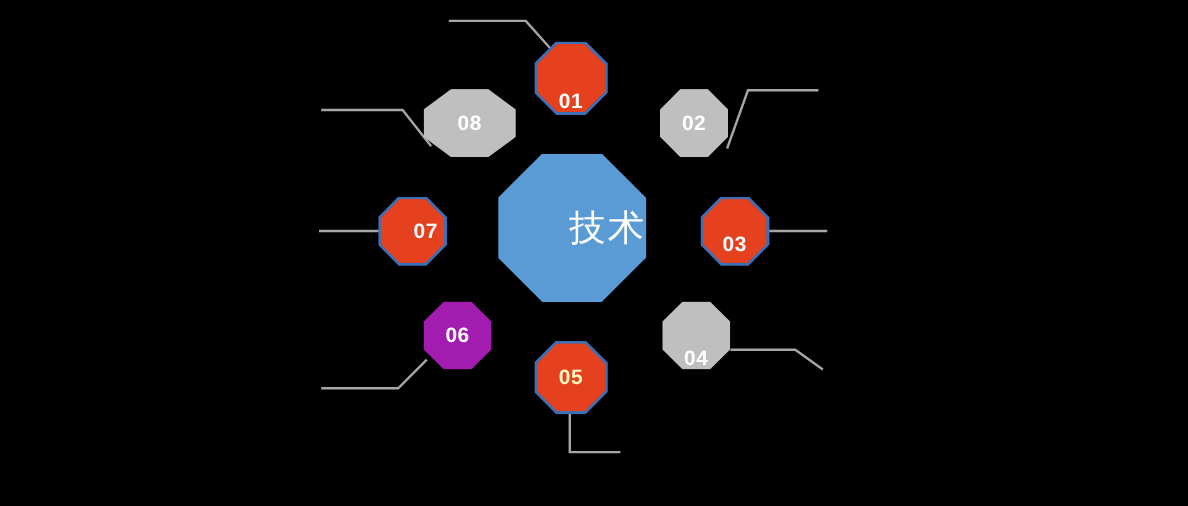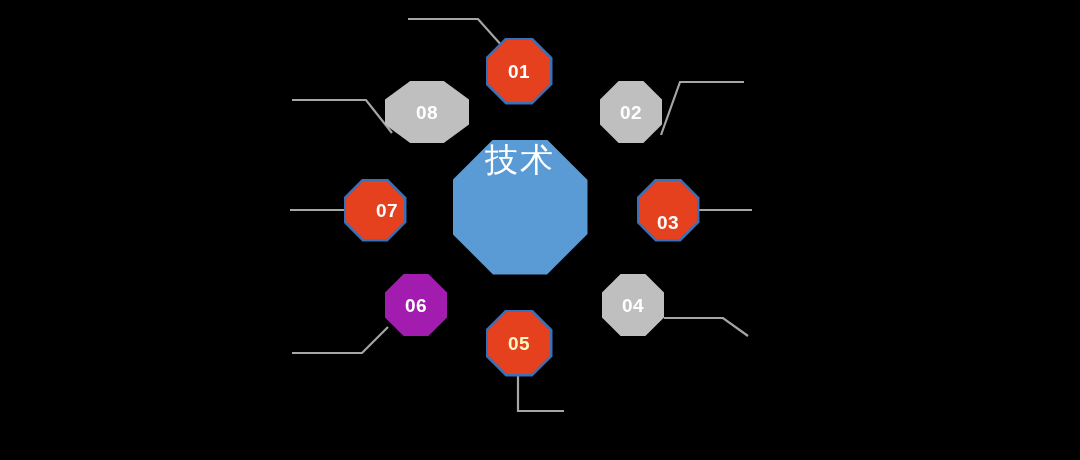--- a/index.html
+++ b/index.html
@@ -44,21 +44,22 @@
     color: #ffffff;
     font-size: 19px;
     font-weight: bold;
     letter-spacing: 0.5px;
     line-height: 1;
     user-select: none;
   }
   .hub {
     position: absolute;
     display: flex;
-    align-items: flex-start;
+    flex-direction: column;
+    align-items: flex-end;
     justify-content: center;
     -webkit-clip-path: polygon(30% 0%, 70% 0%, 100% 30%, 100% 70%, 70% 100%, 30% 100%, 0% 70%, 0% 30%);
     clip-path: polygon(30% 0%, 70% 0%, 100% 30%, 100% 70%, 70% 100%, 30% 100%, 0% 70%, 0% 30%);
   }
   .hub-line {
     color: #ffffff;
     font-size: 33px;
     line-height: 1.22;
     letter-spacing: 2px;
     user-select: none;
@@ -77,31 +78,31 @@
         <polyline points="664,318 723,318 748,336"></polyline>
         <polyline points="518,372 518,411 564,411"></polyline>
         <polyline points="388,327 362,353 292,353"></polyline>
         <polyline points="345,210 290,210"></polyline>
         <polyline points="392,133 366,100 292,100"></polyline>
       </g>
   </svg>
 
   <div id="node-layer">
       <div class="node-outline" style="width: 67px; height: 67px; left: 485.5px; top: 37.5px; background: rgb(59, 111, 182);"></div>
-      <div class="node" style="width: 62px; height: 62px; left: 488px; top: 40px; background: rgb(229, 65, 31);">
+      <div class="node" style="width: 62px; height: 62px; left: 488px; top: 40px; background: rgb(229, 65, 31); align-items: flex-end;">
         <span class="node-label" style="color: rgb(255, 255, 255);">01</span>
       </div>
       <div class="node" style="width: 62px; height: 62px; left: 600px; top: 81px; background: rgb(191, 191, 191);">
         <span class="node-label" style="color: rgb(255, 255, 255);">02</span>
       </div>
       <div class="node-outline" style="width: 63px; height: 63px; left: 636.5px; top: 178.5px; background: rgb(59, 111, 182);"></div>
       <div class="node" style="width: 58px; height: 58px; left: 639px; top: 181px; background: rgb(229, 65, 31);">
         <span class="node-label" style="color: rgb(255, 255, 255); margin-top: 24px;">03</span>
       </div>
-      <div class="node" style="width: 62px; height: 62px; left: 602px; top: 274px; background: rgb(191, 191, 191);">
+      <div class="node" style="width: 62px; height: 62px; left: 602px; top: 274px; background: rgb(191, 191, 191); align-items: flex-end;">
         <span class="node-label" style="color: rgb(255, 255, 255);">04</span>
       </div>
       <div class="node-outline" style="width: 67px; height: 67px; left: 485.5px; top: 309.5px; background: rgb(59, 111, 182);"></div>
       <div class="node" style="width: 62px; height: 62px; left: 488px; top: 312px; background: rgb(229, 65, 31);">
         <span class="node-label" style="color: #fef9c3;">05</span>
       </div>
       <div class="node" style="width: 62px; height: 62px; left: 385px; top: 274px; background: #a21caf;">
         <span class="node-label" style="color: rgb(255, 255, 255);">06</span>
       </div>
       <div class="node-outline" style="width: 63px; height: 63px; left: 343.5px; top: 178.5px; background: rgb(59, 111, 182);"></div>

